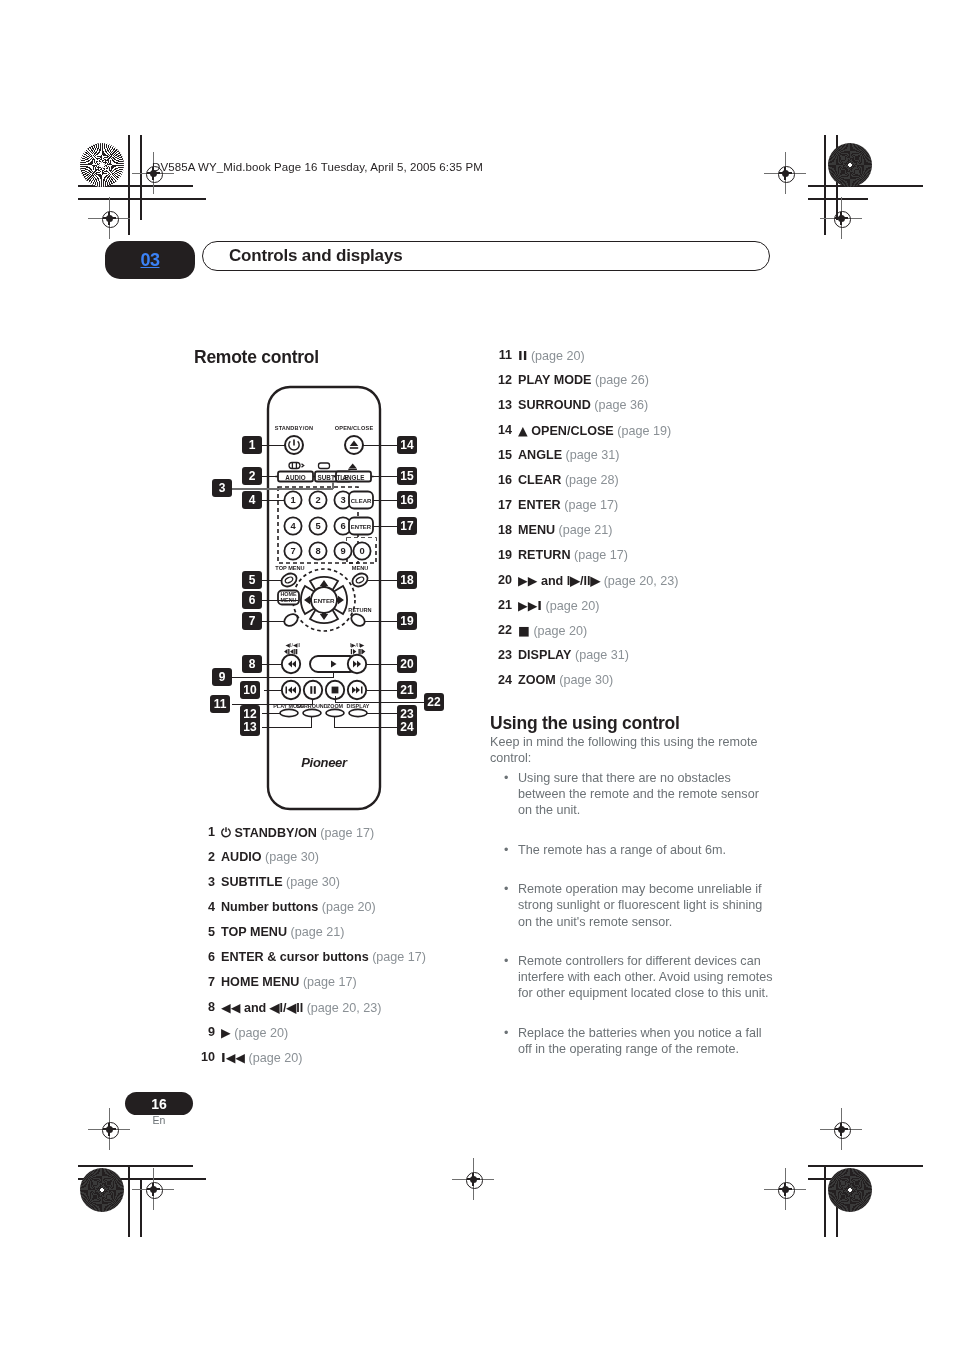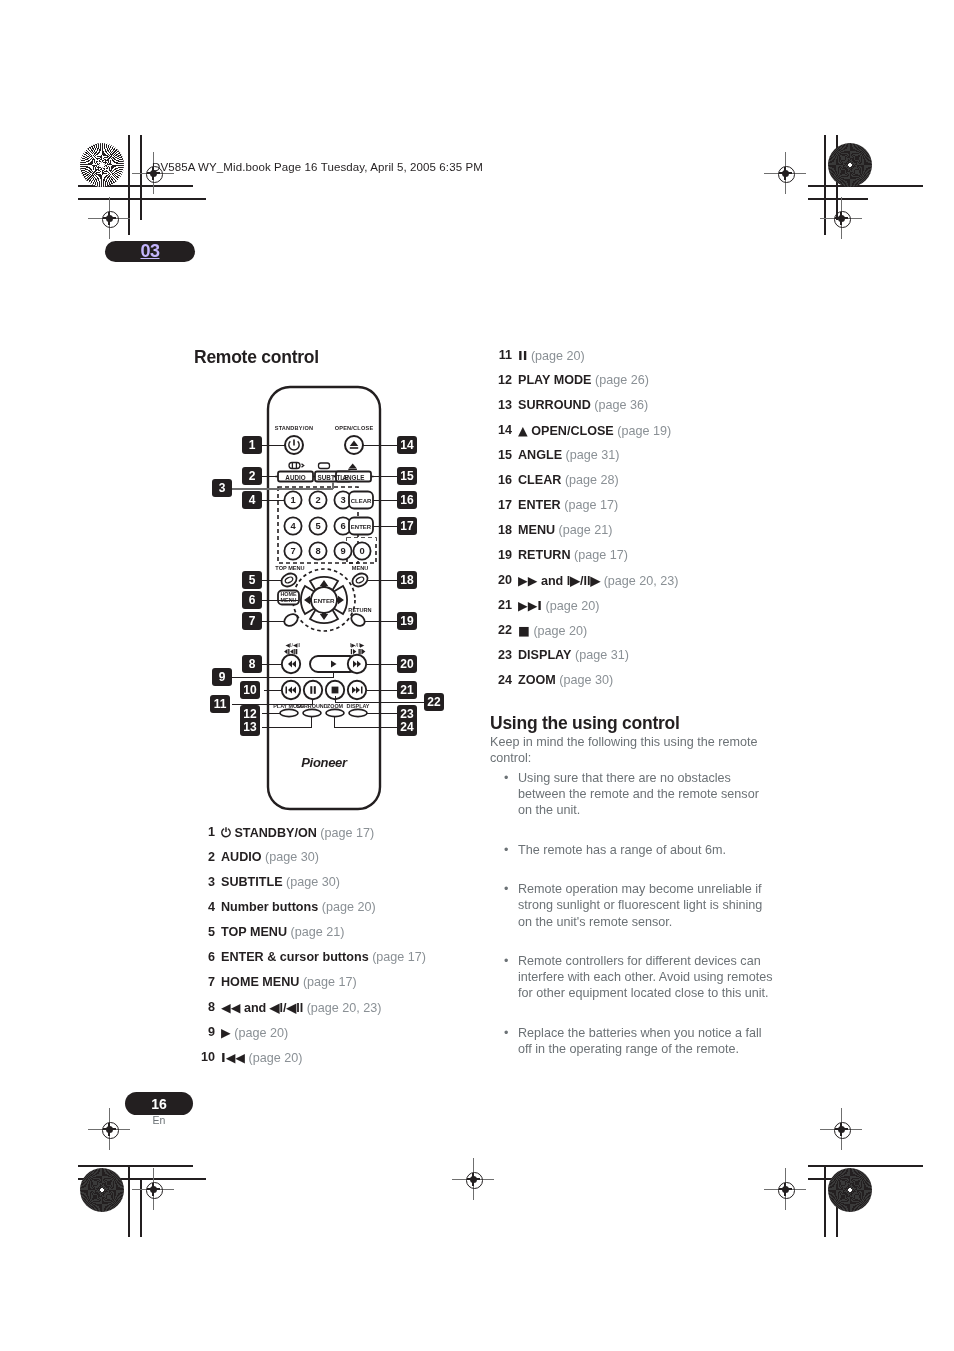--- a/index.html
+++ b/index.html
@@ -28,22 +28,22 @@
        radial-gradient(circle at 50% 50%, #fff 0 6%, transparent 6.5%),
        repeating-conic-gradient(#231f20 0deg 2deg, #3a3a3a 2deg 4deg);
   }
 
   
   .bookline{position:absolute;left:152px;top:161px;font-size:11.5px;color:#231f20;
       font-family:"Liberation Sans", sans-serif;letter-spacing:0.1px;white-space:nowrap;}
 
   
   .chapbar{position:absolute;left:105px;top:241px;width:665px;height:30px;}
-  .chapnum{position:absolute;left:0;top:0;width:90px;height:21px;background:#231f20;border-radius:15px;
-      color:#c4b5fd;font-size:18px;font-weight:bold;display:flex;align-items:center;justify-content:center;
+  .chapnum{position:absolute;left:0;top:0;width:90px;height:38px;background:#231f20;border-radius:15px;
+      color:#3b82f6;font-size:18px;font-weight:bold;display:flex;align-items:center;justify-content:center;
       letter-spacing:-0.5px;text-decoration:underline;}
   .chaptitle{position:absolute;left:97px;top:0;width:568px;height:30px;border:1.6px solid #231f20;border-radius:15px;
       display:flex;align-items:center;padding-left:26px;box-sizing:border-box;
       font-size:17px;font-weight:bold;color:#231f20;letter-spacing:-0.2px;}
 
   
   .h2{position:absolute;font-size:17.5px;font-weight:bold;color:#231f20;letter-spacing:-0.25px;}
 
   
   .listcol{position:absolute;}
@@ -174,20 +174,21 @@
       <div class="ch"></div>
       <div class="cv"></div>
       <div class="dot"></div>
   </div>
 </div>
 
 <div class="bookline">DV585A WY_Mid.book  Page 16  Tuesday, April 5, 2005  6:35 PM</div>
 
 <div class="chapbar">
   <div class="chapnum">03</div>
+  <div class="chaptitle">Controls and displays</div>
 </div>
 
 <div class="h2" style="left:194px;top:347px;">Remote control</div>
 
 <div id="remote-art">
 
   <svg width="265" height="430" viewBox="0 0 265 430">
 
     <rect x="78" y="4" width="112" height="422" rx="22" ry="22" fill="#fff" stroke="#231f20" stroke-width="2.4"></rect>
 

